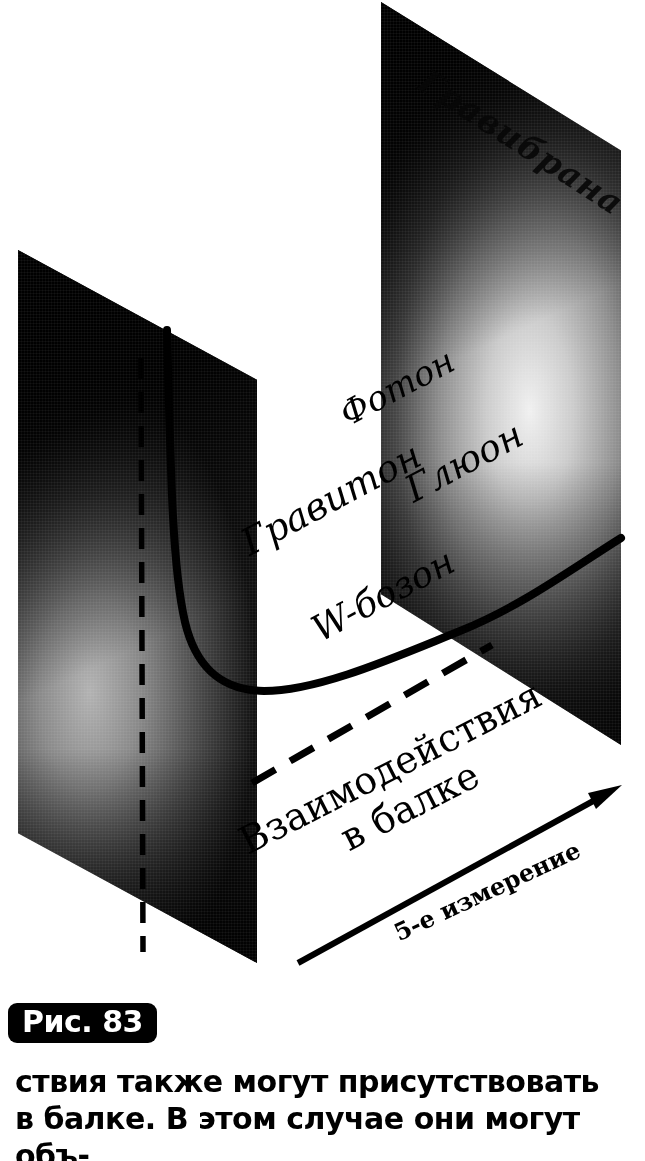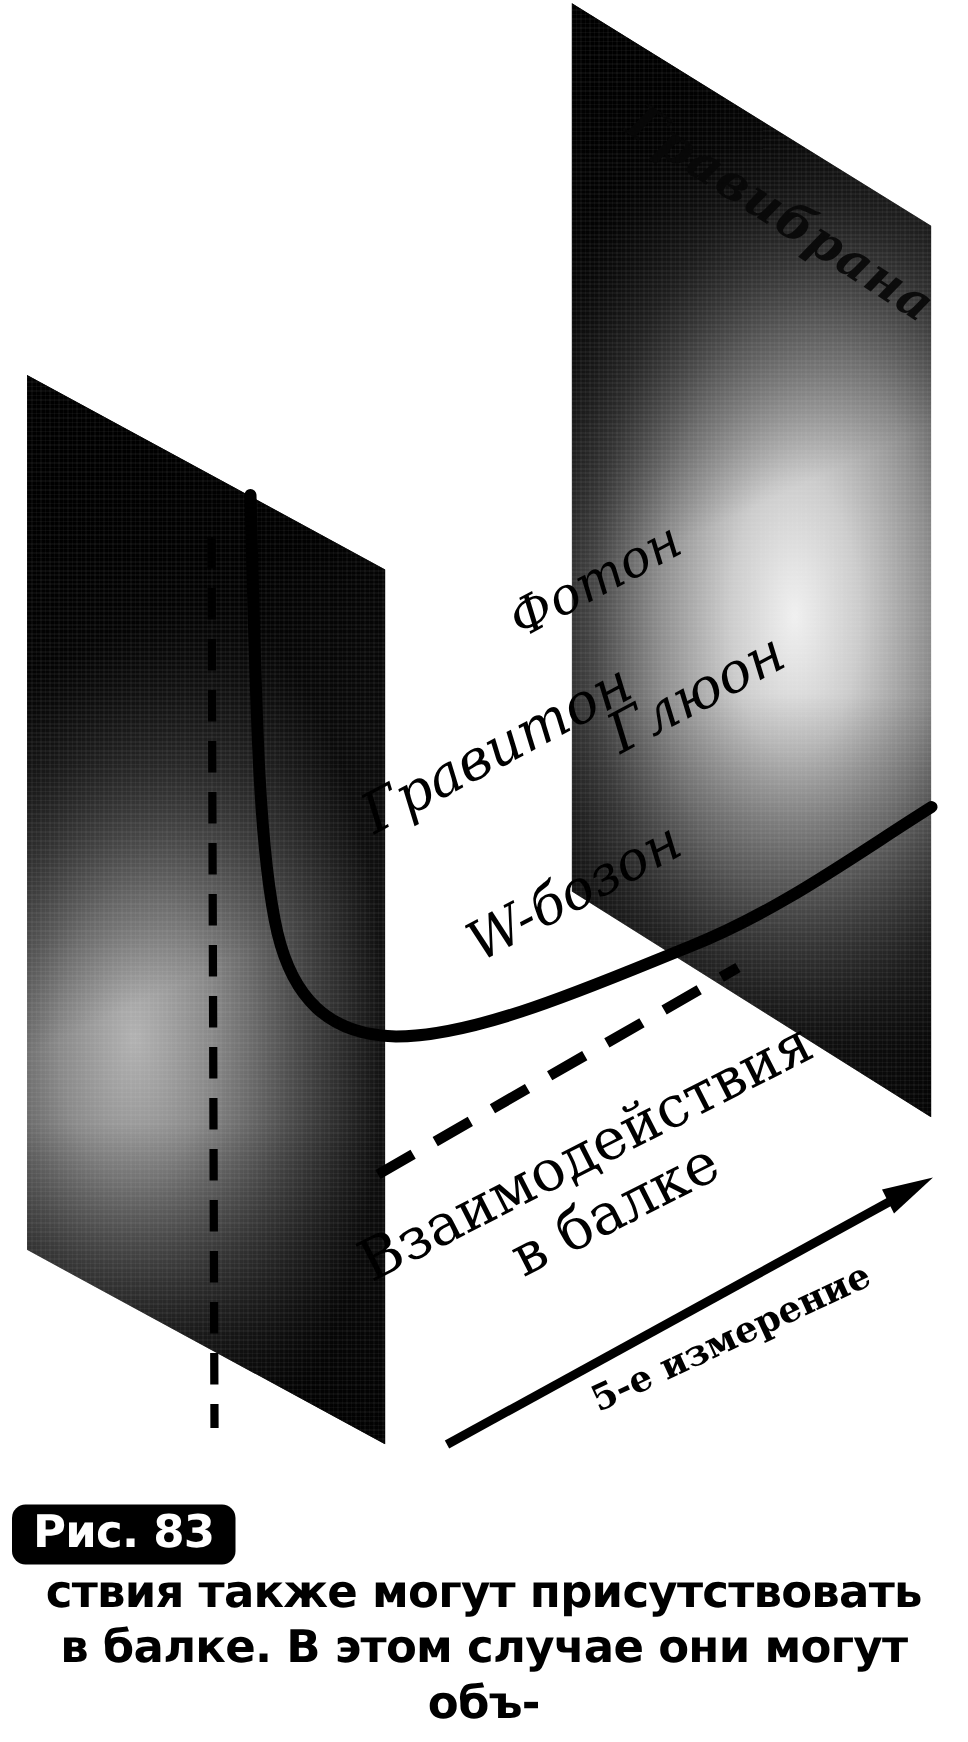--- a/index.html
+++ b/index.html
@@ -52,26 +52,26 @@
   }
   .lab-dim{
     left:487px;top:891px;transform:translate(-50%,-50%) rotate(-25deg);
     font-size:24px;font-weight:700;
   }
   .caption{
     position:absolute;left:0;top:1003px;width:645px;
     font-family:"DejaVu Sans", sans-serif;font-weight:700;color:#000;
     font-size:30px;line-height:37px;letter-spacing:-0.5px;
   }
-  .cap-row1{display:flex;align-items:center;justify-content:space-between;padding:0 6px 0 8px;margin-bottom:0;}
+  .cap-row1{display:flex;align-items:center;justify-content:space-between;padding:0 6px 0 8px;margin-bottom:20px;}
   .badge{
     background:#000;color:#fff;border-radius:9px;padding:3px 14px 5px 14px;
     font-size:30px;line-height:32px;white-space:nowrap;
   }
-  .cap-line{text-align:center;padding:0 15px;}
+  .cap-line{text-align:left;padding:0 15px;}
 </style>
 </head>
 <body>
 
 <div class="stage">
 
   <div class="figure">
 
     <div class="panel panel-left"></div>
 

